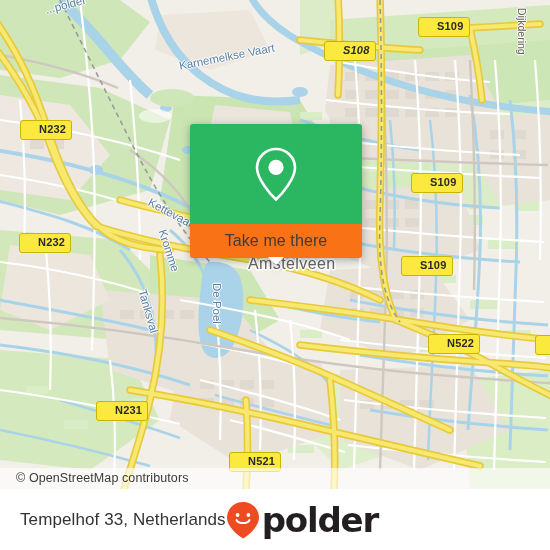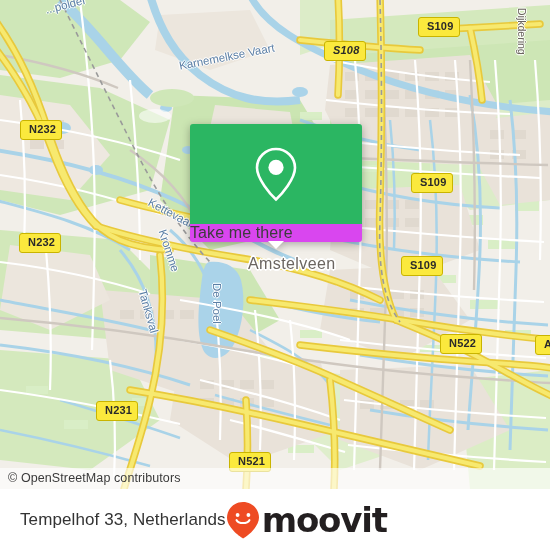--- a/index.html
+++ b/index.html
@@ -23,40 +23,40 @@
     overflow: hidden;
     background: #f2efe9;
   }
   .map-svg { position: absolute; left: 0; top: 0; }
 
   
   .attrib {
     position: absolute;
     left: 0; bottom: 0;
     width: 100%;
-    padding: 3px 0 4px 8px;
+    padding: 3px 0 4px 16px;
     font-size: 12.5px;
     color: #3a3a3a;
     letter-spacing: .1px;
     z-index: 40;
     background: rgba(255,255,255,0.62);
     white-space: nowrap;
   }
 
   
   .shield {
     position: absolute;
     background: #fbe93d;
     border: 1px solid #c9b400;
     border-radius: 3px;
     color: #2a2a2a;
     font-size: 11px;
     font-weight: bold;
     line-height: 1;
-    padding: 3px 5px 4px 8px;
+    padding: 3px 5px 4px 18px;
     letter-spacing: .2px;
     z-index: 22;
     white-space: nowrap;
     font-family: "Liberation Sans", sans-serif;
   }
   .citylbl {
     position: absolute;
     color: #6b6560;
     font-size: 16px;
     letter-spacing: .4px;
@@ -98,25 +98,26 @@
   }
   .callout-top {
     height: 100px;
     background: #2bb662;
     border-radius: 3px 3px 0 0;
     display: flex;
     align-items: center;
     justify-content: center;
   }
   .callout-bottom {
-    height: 18px;
-    background: #d946ef;
+    height: 34px;
+    background: #f97316;
     border-radius: 0 0 3px 3px;
     display: flex;
     align-items: center;
+    justify-content: center;
     position: relative;
   }
   .callout-label {
     font-size: 16px;
     color: #3c3c3c;
     letter-spacing: .1px;
   }
   .callout-tail {
     position: absolute;
     left: 50%; bottom: -7px;
@@ -442,21 +443,21 @@
       </g>
     </svg>
 
     <div id="shield-layer">
         <div class="shield" style="left: 20px; top: 120px;">N232</div>
         <div class="shield" style="left: 19px; top: 233px;">N232</div>
         <div class="shield" style="left: 324px; top: 41px; font-style: italic;">S108</div>
         <div class="shield" style="left: 418px; top: 17px;">S109</div>
         <div class="shield" style="left: 411px; top: 173px;">S109</div>
         <div class="shield" style="left: 401px; top: 256px;">S109</div>
-        <div class="shield" style="left: 440px; top: 334px;">N522</div>
+        <div class="shield" style="left: 428px; top: 334px;">N522</div>
         <div class="shield" style="left: 535px; top: 335px;">A9</div>
         <div class="shield" style="left: 96px; top: 401px;">N231</div>
         <div class="shield" style="left: 229px; top: 452px;">N521</div>
       </div>
 
     <div id="label-layer">
         <div class="citylbl" style="left: 236px; top: 255px;">Amstelveen</div>
         <div class="waterlbl" style="left: 223px; top: 283px; transform: rotate(90deg); transform-origin: left top;">De Poel</div>
         <div class="waterlbl" style="left: 178px; top: 60px; transform: rotate(-11deg); transform-origin: left top;">Karnemelkse Vaart</div>
         <div class="waterlbl" style="left: 152px; top: 196px; transform: rotate(28deg); transform-origin: left top;">Kettevaart</div>
@@ -487,18 +488,18 @@
     <div class="footer-inner">
       <div class="footer-address">Tempelhof 33, Netherlands</div>
 
       <div class="brand">
         <svg width="34" height="38" viewBox="0 0 34 38">
           <path d="M17 1 C8.2 1 1 8 1 16.6 C1 26 12.5 35 17 37.5 C21.5 35 33 26 33 16.6 C33 8 25.8 1 17 1 Z" fill="#ee4b23"></path>
           <circle cx="11.6" cy="14" r="1.9" fill="#ffffff"></circle>
           <circle cx="22.4" cy="14" r="1.9" fill="#ffffff"></circle>
           <path d="M10.6 19.2 C12.6 23 21.4 23 23.4 19.2" fill="none" stroke="#ffffff" stroke-width="2.1" stroke-linecap="round"></path>
         </svg>
-        <span class="brand-word">moovit</span>
+        <span class="brand-word">polder</span>
       </div>
     </div>
   </div>
 
 </div>
 
 </body></html>

